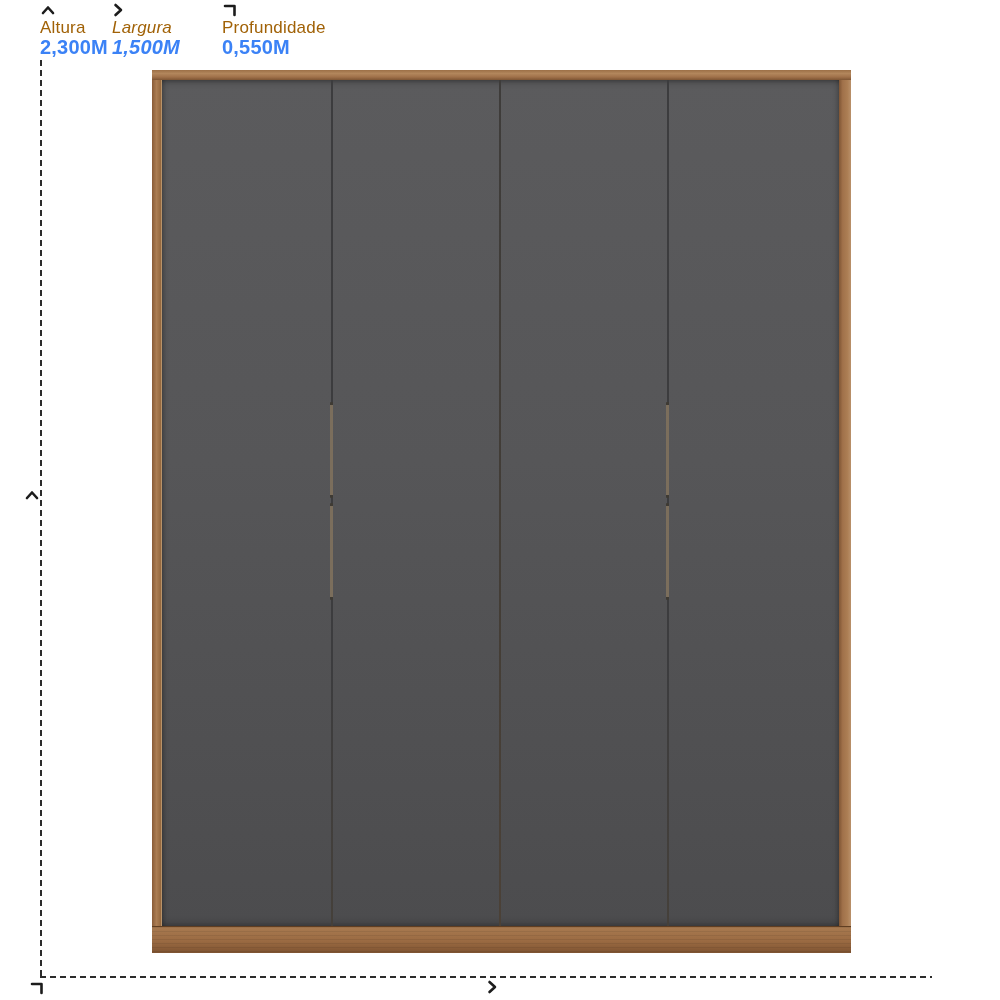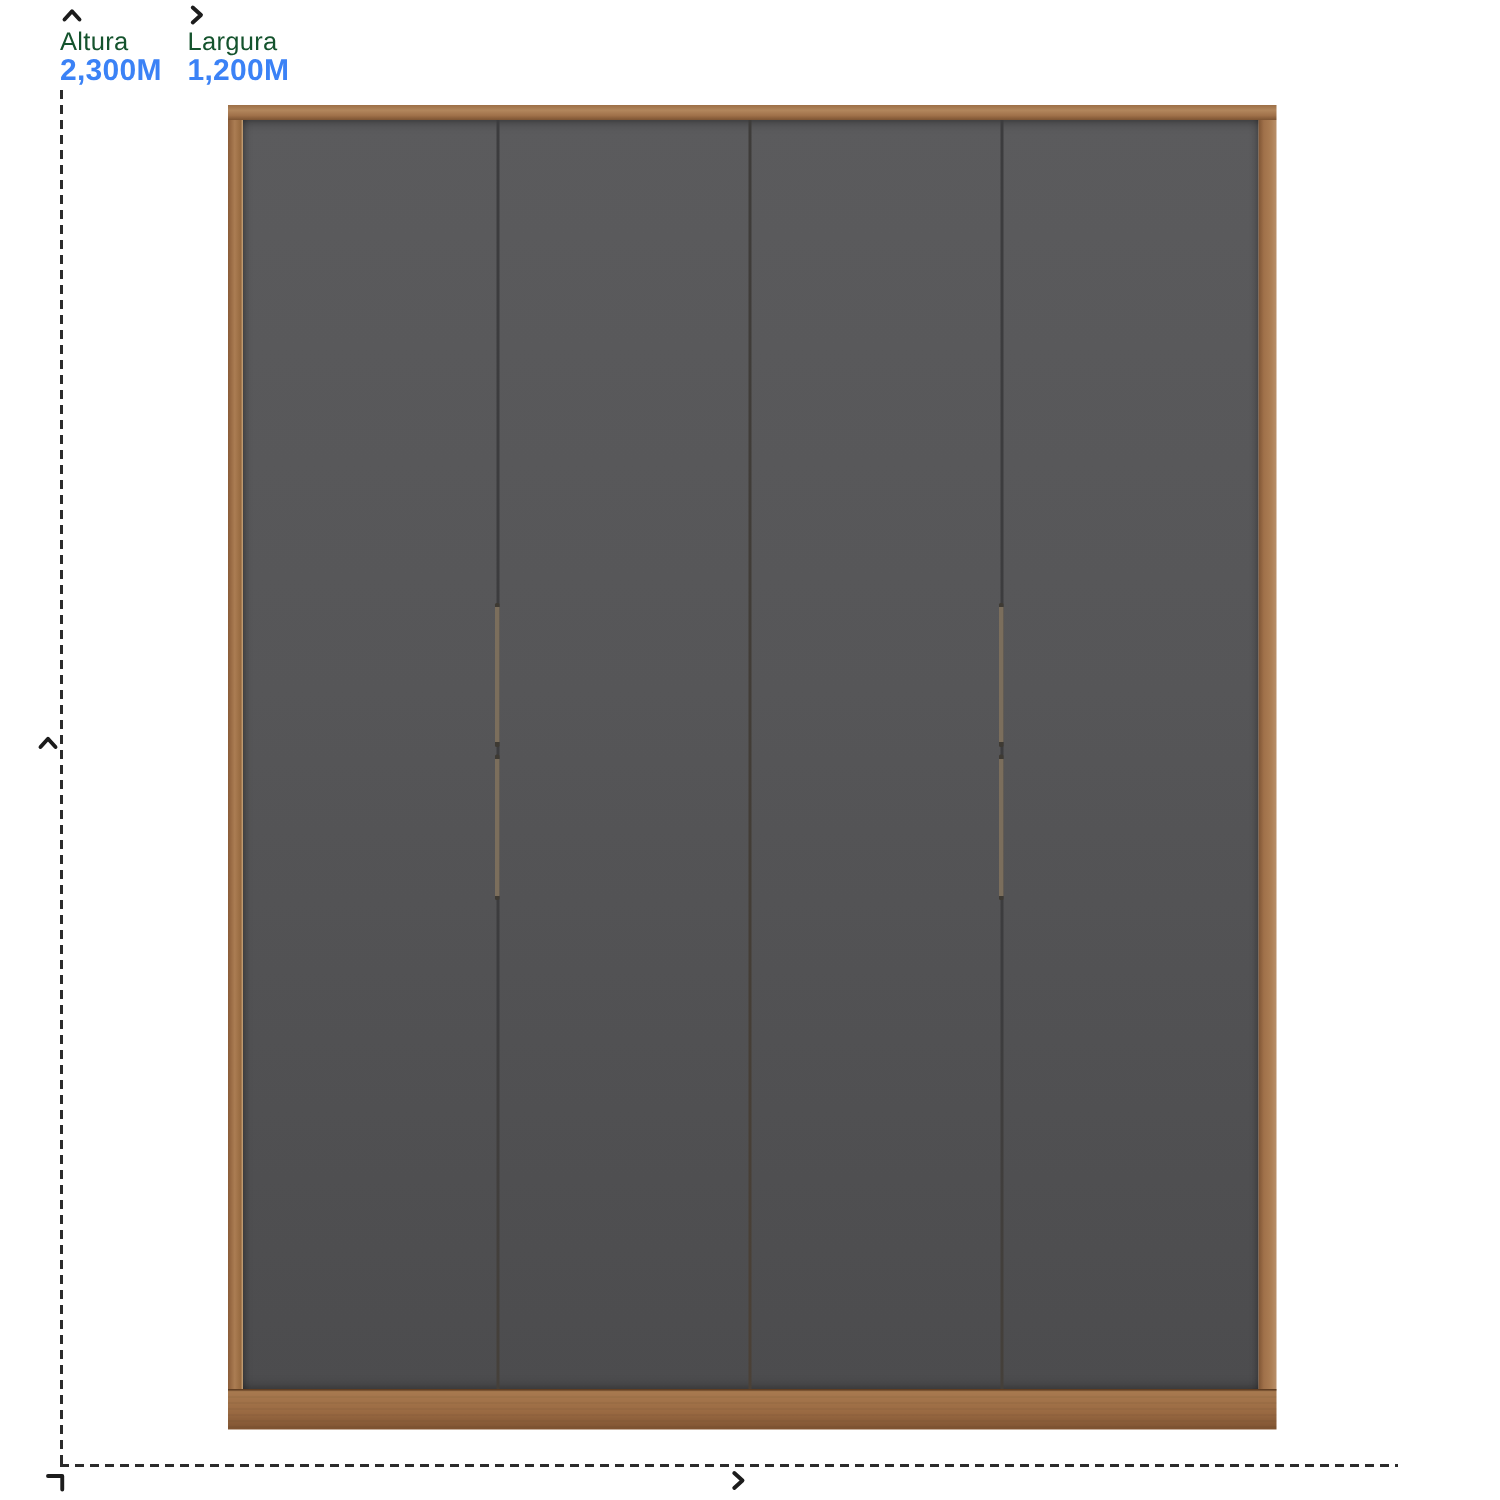--- a/index.html
+++ b/index.html
@@ -25,32 +25,32 @@
     align-items: flex-start;
   }
   .legend-col .icon {
     height: 16px;
     display: flex;
     align-items: center;
   }
   .legend-label {
     font-size: 17px;
     line-height: 19px;
-    color: #14532d;
+    color: #a16207;
     letter-spacing: 0.2px;
   }
   .legend-value {
     font-size: 20px;
     line-height: 21px;
     font-weight: bold;
     color: #3b82f6;
     letter-spacing: 0.2px;
   }
   .col-altura { left: 40px; }
-  .col-largura { left: 125px; }
+  .col-largura { left: 112px; font-style: italic; }
   .col-profundidade { left: 222px; }
 
   
   .dim-line-vertical {
     position: absolute;
     left: 40px;
     top: 60px;
     width: 2px;
     height: 917px;
     background: repeating-linear-gradient(to bottom, #2b2b2b 0 6px, transparent 6px 10px);
@@ -159,23 +159,32 @@
     <span class="legend-value">2,300M</span>
   </div>
 
   <div class="legend-col col-largura">
     <span class="icon">
       <svg width="12" height="16" viewBox="0 0 12 16">
         <polyline points="3.5,3 9,8 3.5,13" fill="none" stroke="#1c1c1c" stroke-width="2.6" stroke-linecap="round" stroke-linejoin="round"></polyline>
       </svg>
     </span>
     <span class="legend-label">Largura</span>
-    <span class="legend-value">1,200M</span>
-  </div>
-
+    <span class="legend-value">1,500M</span>
+  </div>
+
+  <div class="legend-col col-profundidade">
+    <span class="icon">
+      <svg width="16" height="14" viewBox="0 0 16 14">
+        <path d="M3,3 H12.5 V12" fill="none" stroke="#1c1c1c" stroke-width="2.6" stroke-linecap="round" stroke-linejoin="round"></path>
+      </svg>
+    </span>
+    <span class="legend-label">Profundidade</span>
+    <span class="legend-value">0,550M</span>
+  </div>
 
   <div class="dim-line-vertical"></div>
   <div class="dim-line-horizontal"></div>
 
   <span class="mark mark-height">
     <svg width="16" height="12" viewBox="0 0 16 12">
       <polyline points="3,9 8,3.5 13,9" fill="none" stroke="#1c1c1c" stroke-width="2.6" stroke-linecap="round" stroke-linejoin="round"></polyline>
     </svg>
   </span>
   <span class="mark mark-width">

